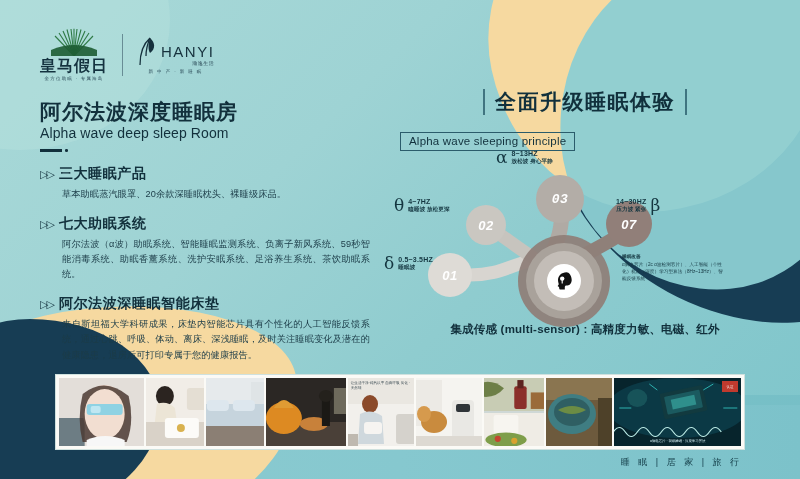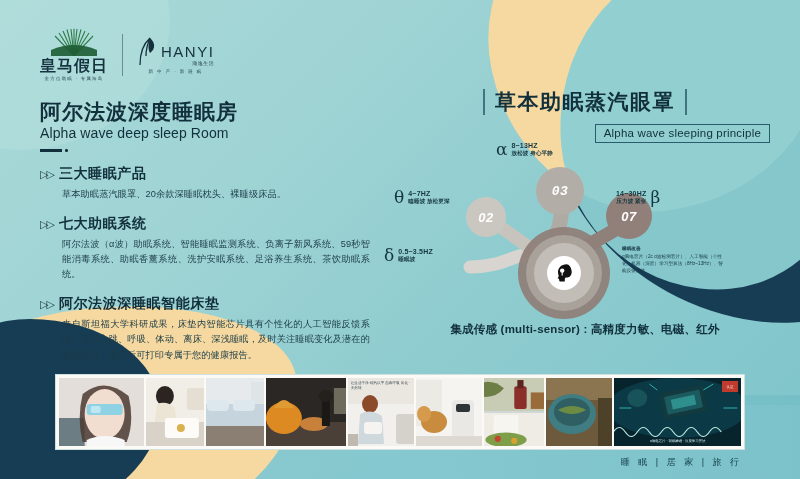--- a/index.html
+++ b/index.html
@@ -77,21 +77,21 @@
   .sec-head{display:flex;align-items:baseline;gap:6px;}
   .sec-head .chev{color:#12303c;font-size:11px;line-height:1;letter-spacing:-2px;}
   .sec-title{font-size:14px;font-weight:bold;color:#12303c;letter-spacing:.6px;font-family:Liberation Mono, monospace;}
   .sec-body{font-size:9.2px;color:#1b3b47;line-height:1.65;margin-top:4px;margin-left:22px;
     text-align:justify;letter-spacing:.1px;}
   
   .right-col{position:absolute;left:400px;top:88px;width:370px;}
   .rtitle-wrap{display:flex;justify-content:center;align-items:center;gap:10px;}
   .rtitle-bar{width:2px;height:26px;background:#2b5c6b;opacity:.8;}
   .rtitle{font-size:21px;font-weight:bold;color:#11303c;letter-spacing:1.5px;}
-  .rsub-wrap{display:flex;justify-content:flex-end;margin-top:8px;}
+  .rsub-wrap{display:flex;justify-content:flex-start;margin-top:16px;}
   .rsub{font-size:11.5px;color:#11303c;border:1px solid #2b5c6b;padding:2px 8px 3px;letter-spacing:.2px;}
   
   .diagram{position:relative;width:370px;height:185px;margin-top:6px;}
   .blobnode{position:absolute;border-radius:50%;display:flex;align-items:center;justify-content:center;
     color:#fff;font-weight:bold;font-style:italic;font-size:13px;letter-spacing:.5px;}
   .hub{position:absolute;border-radius:50%;}
   .headicon{position:absolute;width:34px;height:34px;border-radius:50%;background:#fff;
     display:flex;align-items:center;justify-content:center;}
   .freq{position:absolute;display:flex;align-items:center;gap:4px;color:#143640;}
   .greek{font-size:17px;line-height:1;font-family:"DejaVu Serif","Liberation Serif",serif;}
@@ -201,21 +201,21 @@
         <span class="chev">▷▷</span>
         <span class="sec-title">阿尔法波深睡眠智能床垫</span>
       </div>
       <div class="sec-body">来自斯坦福大学科研成果，床垫内智能芯片具有个性化的人工智能反馈系统，通过心跳、呼吸、体动、离床、深浅睡眠，及时关注睡眠变化及潜在的健康隐患，退房后可打印专属于您的健康报告。</div>
     </div>
   </div>
 
   <div class="right-col">
     <div class="rtitle-wrap">
       <span class="rtitle-bar"></span>
-      <span class="rtitle">草本助眠蒸汽眼罩</span>
+      <span class="rtitle">全面升级睡眠体验</span>
       <span class="rtitle-bar"></span>
     </div>
     <div class="rsub-wrap">
       <span class="rsub">Alpha wave sleeping principle</span>
     </div>
 
     <div class="diagram">
 
       <svg width="370" height="185" style="position:absolute;left:0;top:0;">
         <path d="M70 118 C100 118 110 108 130 104" stroke="#d8d5d0" stroke-width="13" fill="none" stroke-linecap="round"></path>
@@ -229,20 +229,23 @@
       <div class="hub" style="left:134px;top:94px;width:60px;height:60px;background:#c3bdb7;"></div>
 
       <div class="headicon" style="left:147px;top:107px;">
         <svg width="22" height="22" viewBox="0 0 22 22">
           <path d="M13.5 2.2 C8.6 2.2 5 5.8 5 10 c0 2 .7 3.1 .7 4.2 0 .8-.9 1.1-.9 1.8 0 .6.6.9 1.3.9 0 1.4.1 2.6 1.5 2.6 h4.2 v-2.4 c0-1 .7-1.6 1.6-1.6 h1.1 c2.4 0 4.2-2.4 4.2-5.4 0-4.6-2.7-7.9-5.2-7.9 z" fill="#111"></path>
           <circle cx="9.2" cy="8.6" r="2.2" fill="#fff"></circle>
           <path d="M9.2 8.6 L9.2 13.4" stroke="#fff" stroke-width="1.1"></path>
         </svg>
       </div>
 
+      <div class="blobnode" style="left:28px;top:96px;width:44px;height:44px;background:#dedbd6;color:#fff;">
+        <span>01</span>
+      </div>
       <div class="blobnode" style="left:66px;top:48px;width:40px;height:40px;background:#cac7c1;">
         <span>02</span>
       </div>
       <div class="blobnode" style="left:136px;top:18px;width:48px;height:48px;background:#b3ada7;font-family:Liberation Mono, monospace;">
         <span>03</span>
       </div>
       <div class="blobnode" style="left:206px;top:44px;width:46px;height:46px;background:#917f79;">
         <span>07</span>
       </div>
 

